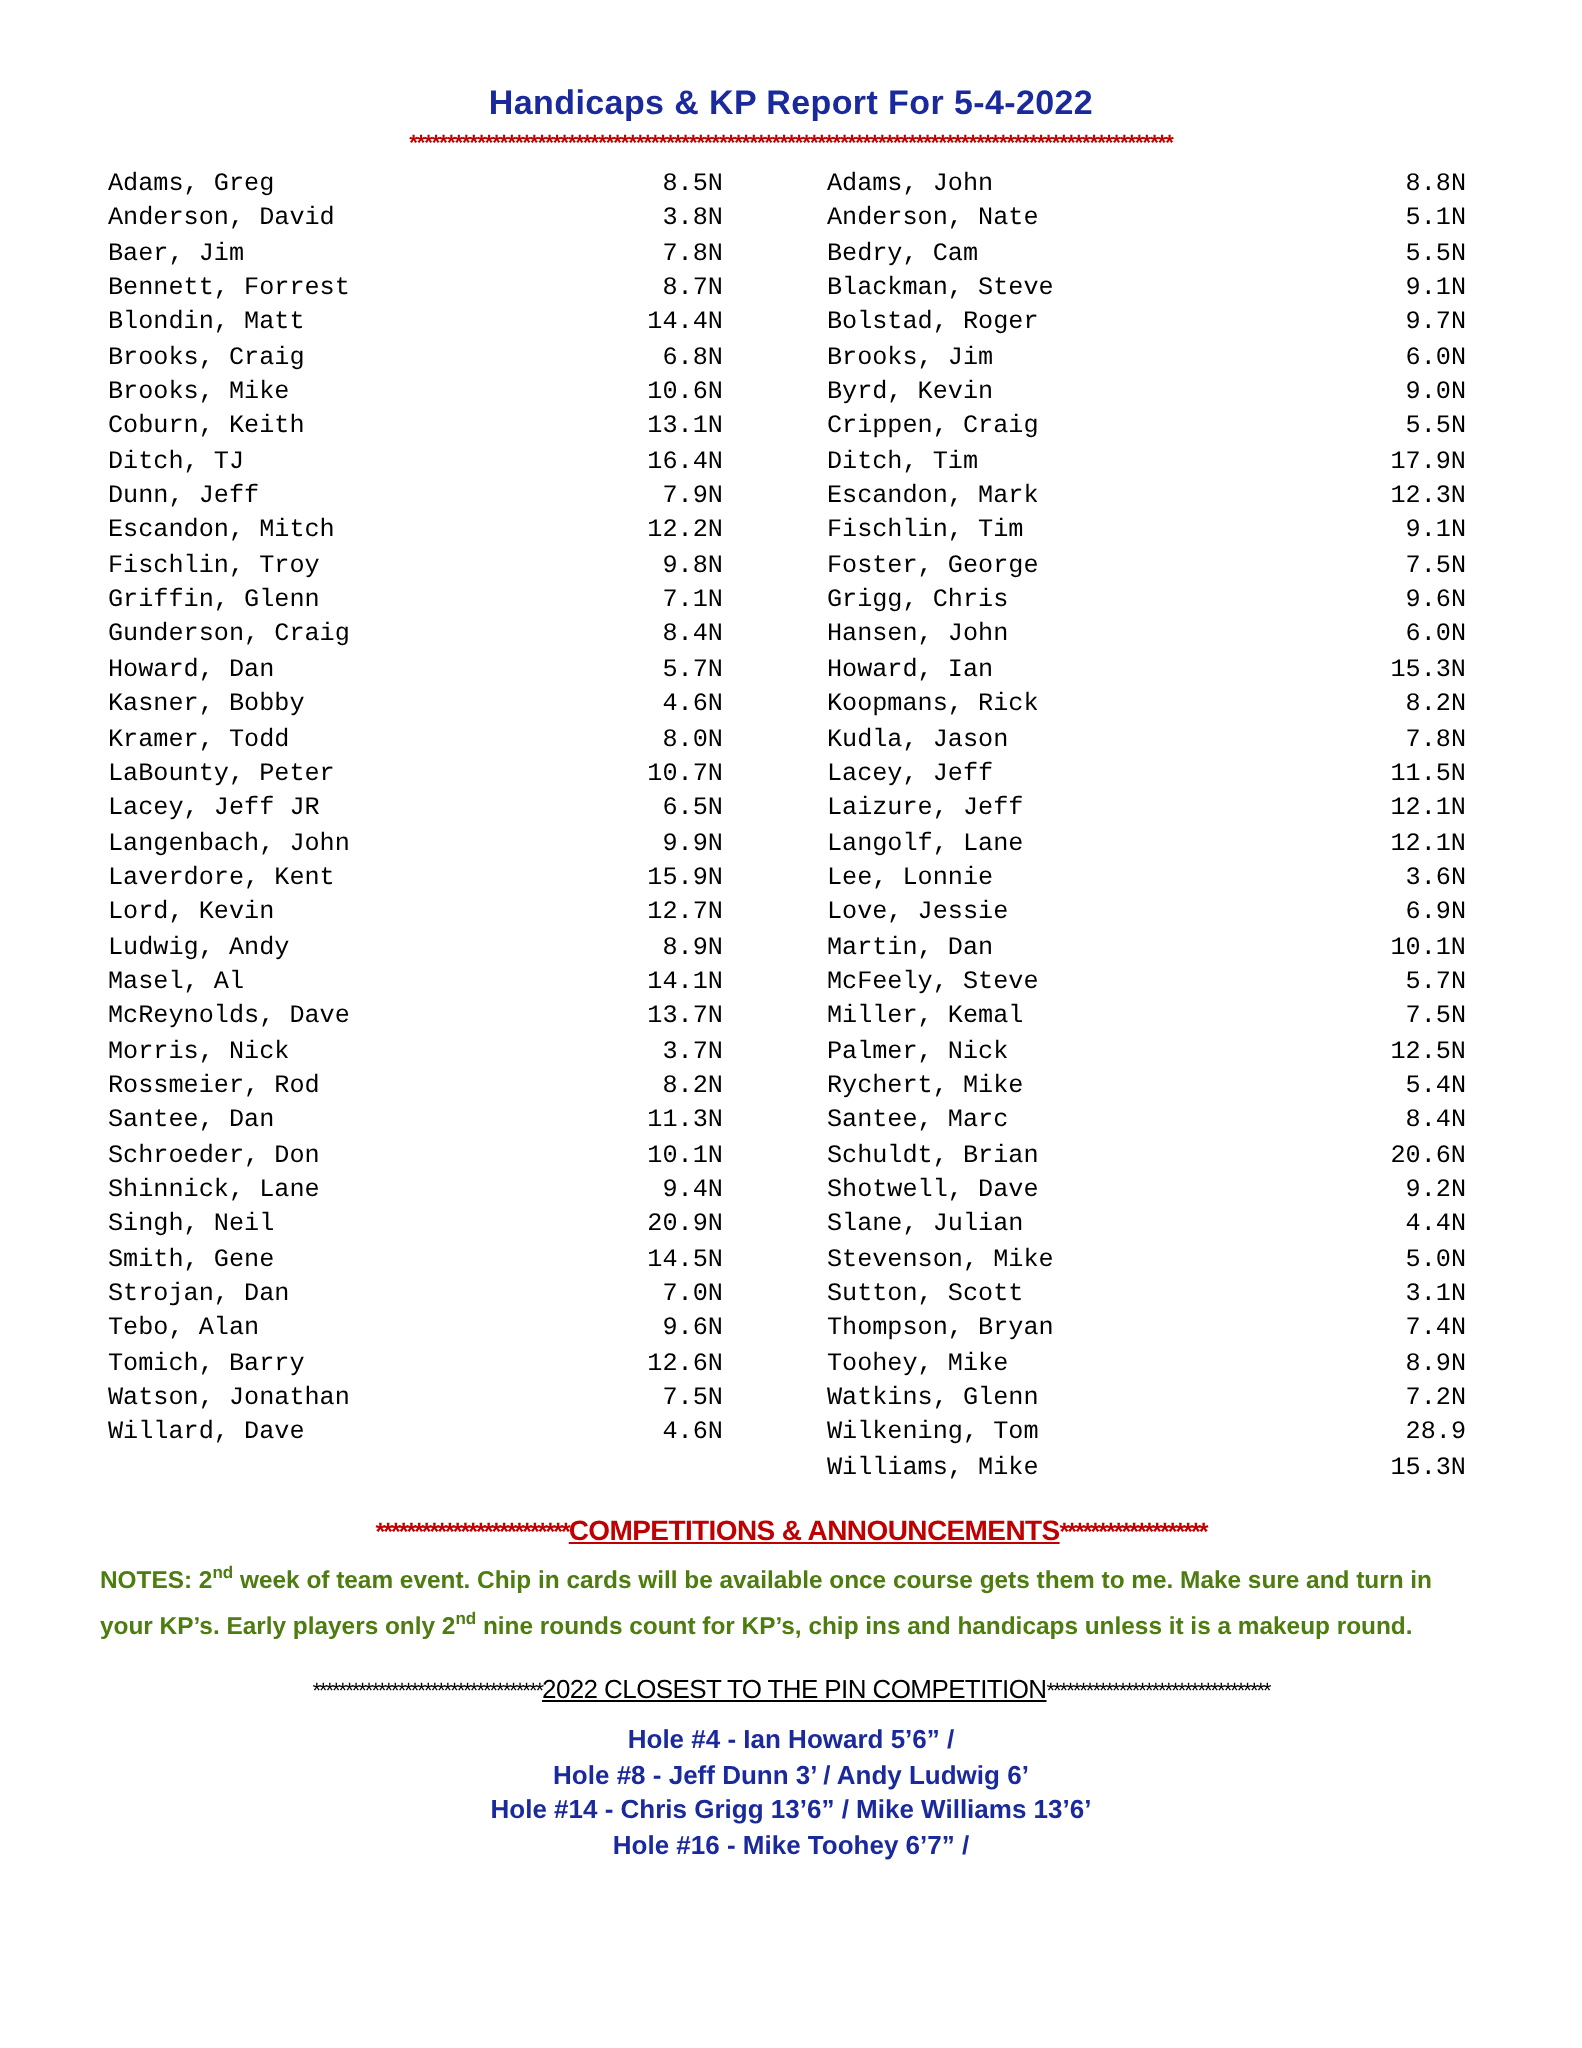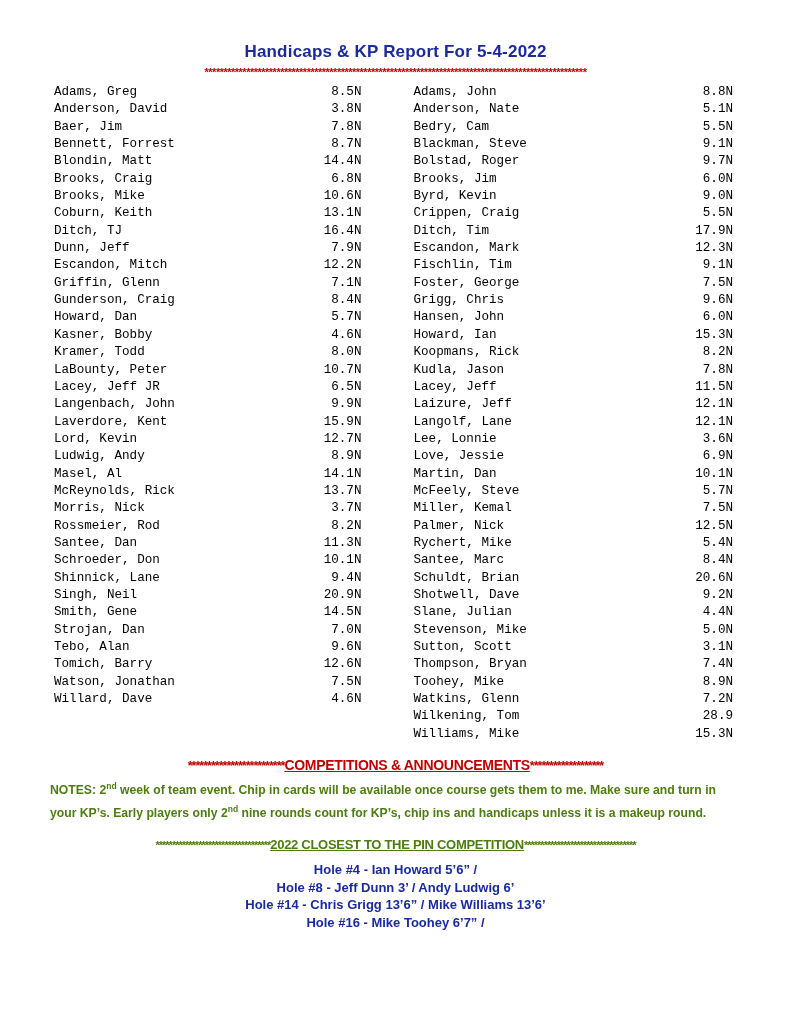--- a/index.html
+++ b/index.html
@@ -85,22 +85,22 @@
     font-weight: bold;
     font-size: 12.2px;
     line-height: 19px;
     padding: 0 2px;
   }
   .notes sup { font-size: 8.5px; vertical-align: super; }
 
   .ctp-header {
     margin-top: 14px;
     text-align: center;
-    color: #4d7c0f;
-    font-weight: bold;
+    color: #000000;
+    font-weight: normal;
     font-size: 12px;
     white-space: nowrap;
     overflow: hidden;
     letter-spacing: -0.3px;
   }
   .ctp-header .stars { letter-spacing: -1px; font-size: 11px;}
   .ctp-header .ul { text-decoration: underline; font-size: 13px; }
 
   .ctp-list {
     margin-top: 9px;
@@ -126,33 +126,34 @@
         <div class="row"><span class="nm">Anderson, David</span><span class="hc">3.8N</span></div>
         <div class="row"><span class="nm">Baer, Jim</span><span class="hc">7.8N</span></div>
         <div class="row"><span class="nm">Bennett, Forrest</span><span class="hc">8.7N</span></div>
         <div class="row"><span class="nm">Blondin, Matt</span><span class="hc">14.4N</span></div>
         <div class="row"><span class="nm">Brooks, Craig</span><span class="hc">6.8N</span></div>
         <div class="row"><span class="nm">Brooks, Mike</span><span class="hc">10.6N</span></div>
         <div class="row"><span class="nm">Coburn, Keith</span><span class="hc">13.1N</span></div>
         <div class="row"><span class="nm">Ditch, TJ</span><span class="hc">16.4N</span></div>
         <div class="row"><span class="nm">Dunn, Jeff</span><span class="hc">7.9N</span></div>
         <div class="row"><span class="nm">Escandon, Mitch</span><span class="hc">12.2N</span></div>
+        <div class="row"><span class="nm">Fischlin, Troy</span><span class="hc">9.8N</span></div>
         <div class="row"><span class="nm">Griffin, Glenn</span><span class="hc">7.1N</span></div>
         <div class="row"><span class="nm">Gunderson, Craig</span><span class="hc">8.4N</span></div>
         <div class="row"><span class="nm">Howard, Dan</span><span class="hc">5.7N</span></div>
         <div class="row"><span class="nm">Kasner, Bobby</span><span class="hc">4.6N</span></div>
         <div class="row"><span class="nm">Kramer, Todd</span><span class="hc">8.0N</span></div>
         <div class="row"><span class="nm">LaBounty, Peter</span><span class="hc">10.7N</span></div>
         <div class="row"><span class="nm">Lacey, Jeff JR</span><span class="hc">6.5N</span></div>
         <div class="row"><span class="nm">Langenbach, John</span><span class="hc">9.9N</span></div>
         <div class="row"><span class="nm">Laverdore, Kent</span><span class="hc">15.9N</span></div>
         <div class="row"><span class="nm">Lord, Kevin</span><span class="hc">12.7N</span></div>
         <div class="row"><span class="nm">Ludwig, Andy</span><span class="hc">8.9N</span></div>
         <div class="row"><span class="nm">Masel, Al</span><span class="hc">14.1N</span></div>
-        <div class="row"><span class="nm">McReynolds, Rick</span><span class="hc">13.7N</span></div>
+        <div class="row"><span class="nm">McReynolds, Dave</span><span class="hc">13.7N</span></div>
         <div class="row"><span class="nm">Morris, Nick</span><span class="hc">3.7N</span></div>
         <div class="row"><span class="nm">Rossmeier, Rod</span><span class="hc">8.2N</span></div>
         <div class="row"><span class="nm">Santee, Dan</span><span class="hc">11.3N</span></div>
         <div class="row"><span class="nm">Schroeder, Don</span><span class="hc">10.1N</span></div>
         <div class="row"><span class="nm">Shinnick, Lane</span><span class="hc">9.4N</span></div>
         <div class="row"><span class="nm">Singh, Neil</span><span class="hc">20.9N</span></div>
         <div class="row"><span class="nm">Smith, Gene</span><span class="hc">14.5N</span></div>
         <div class="row"><span class="nm">Strojan, Dan</span><span class="hc">7.0N</span></div>
         <div class="row"><span class="nm">Tebo, Alan</span><span class="hc">9.6N</span></div>
         <div class="row"><span class="nm">Tomich, Barry</span><span class="hc">12.6N</span></div>

